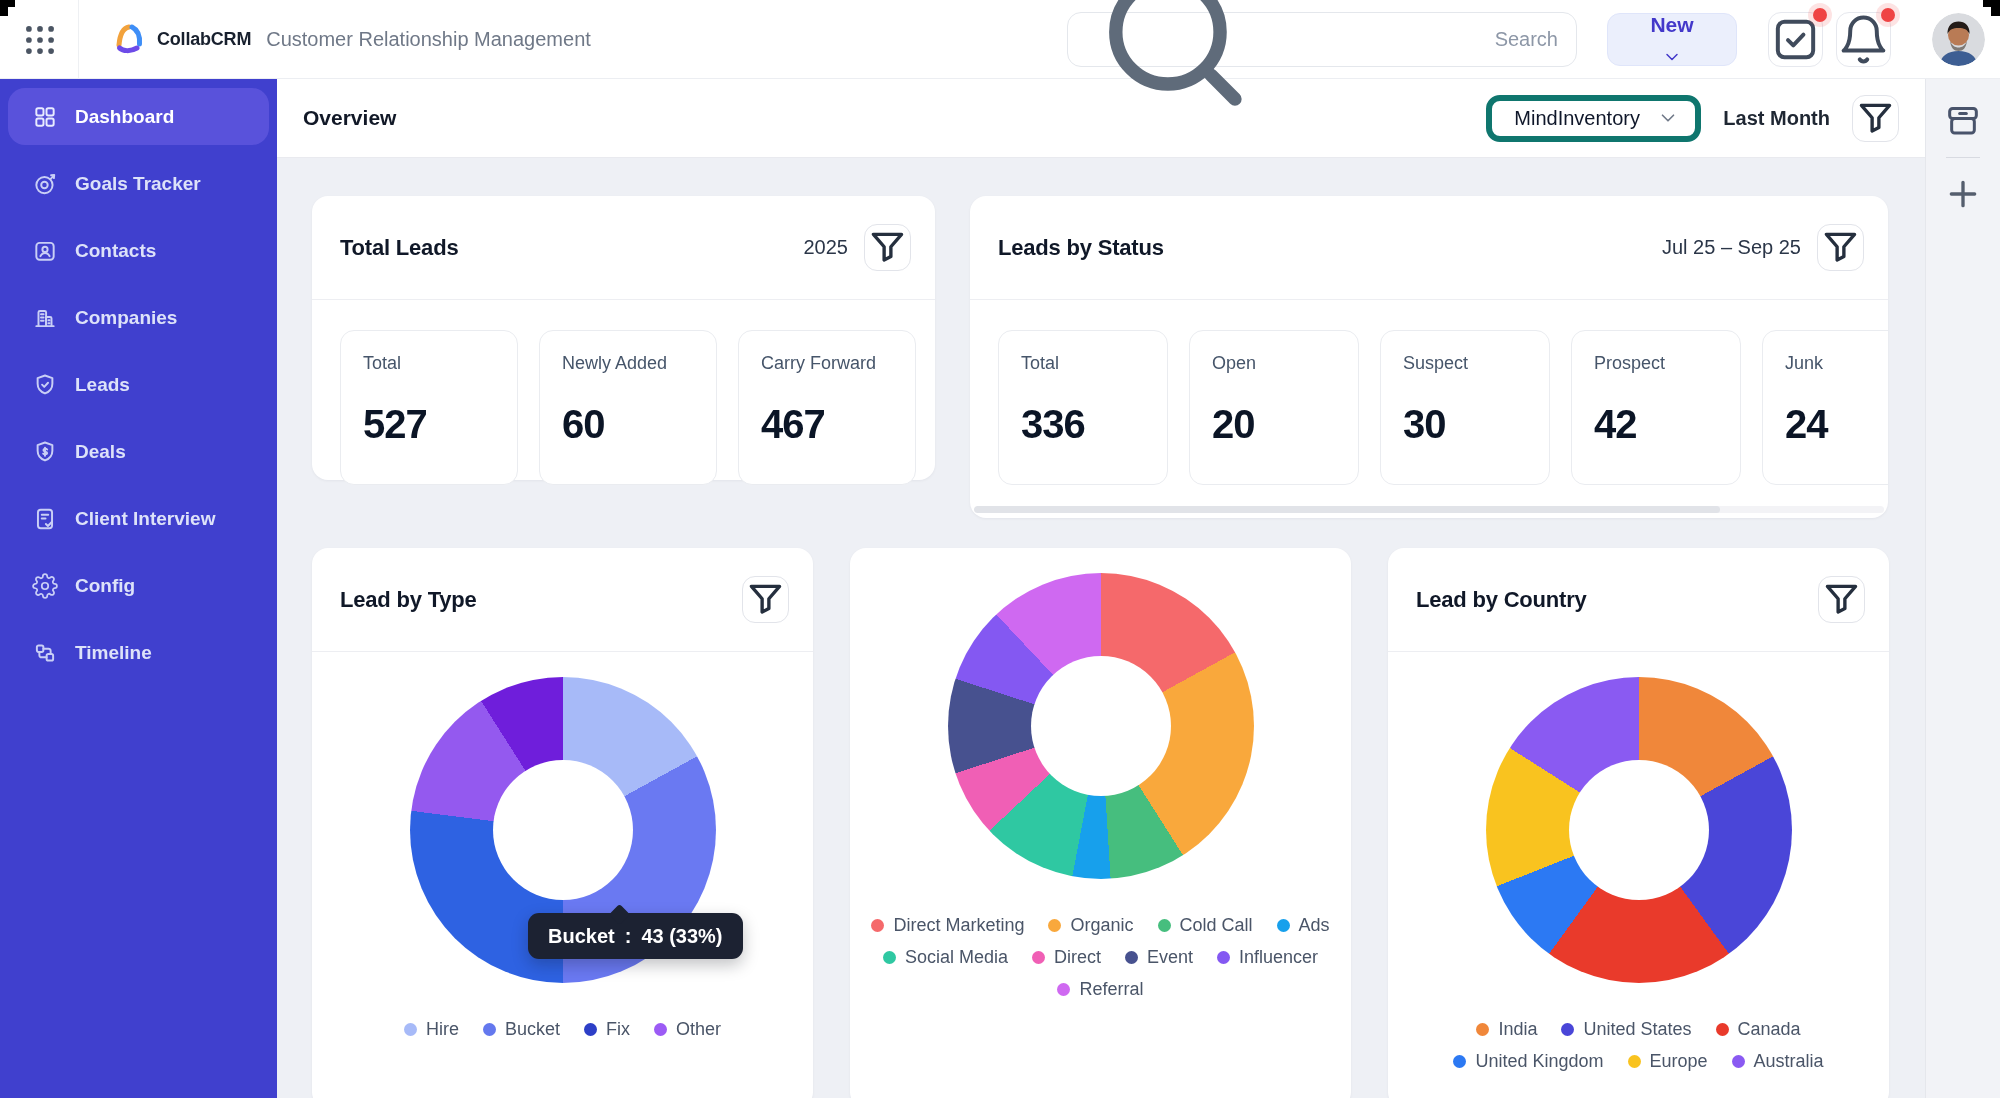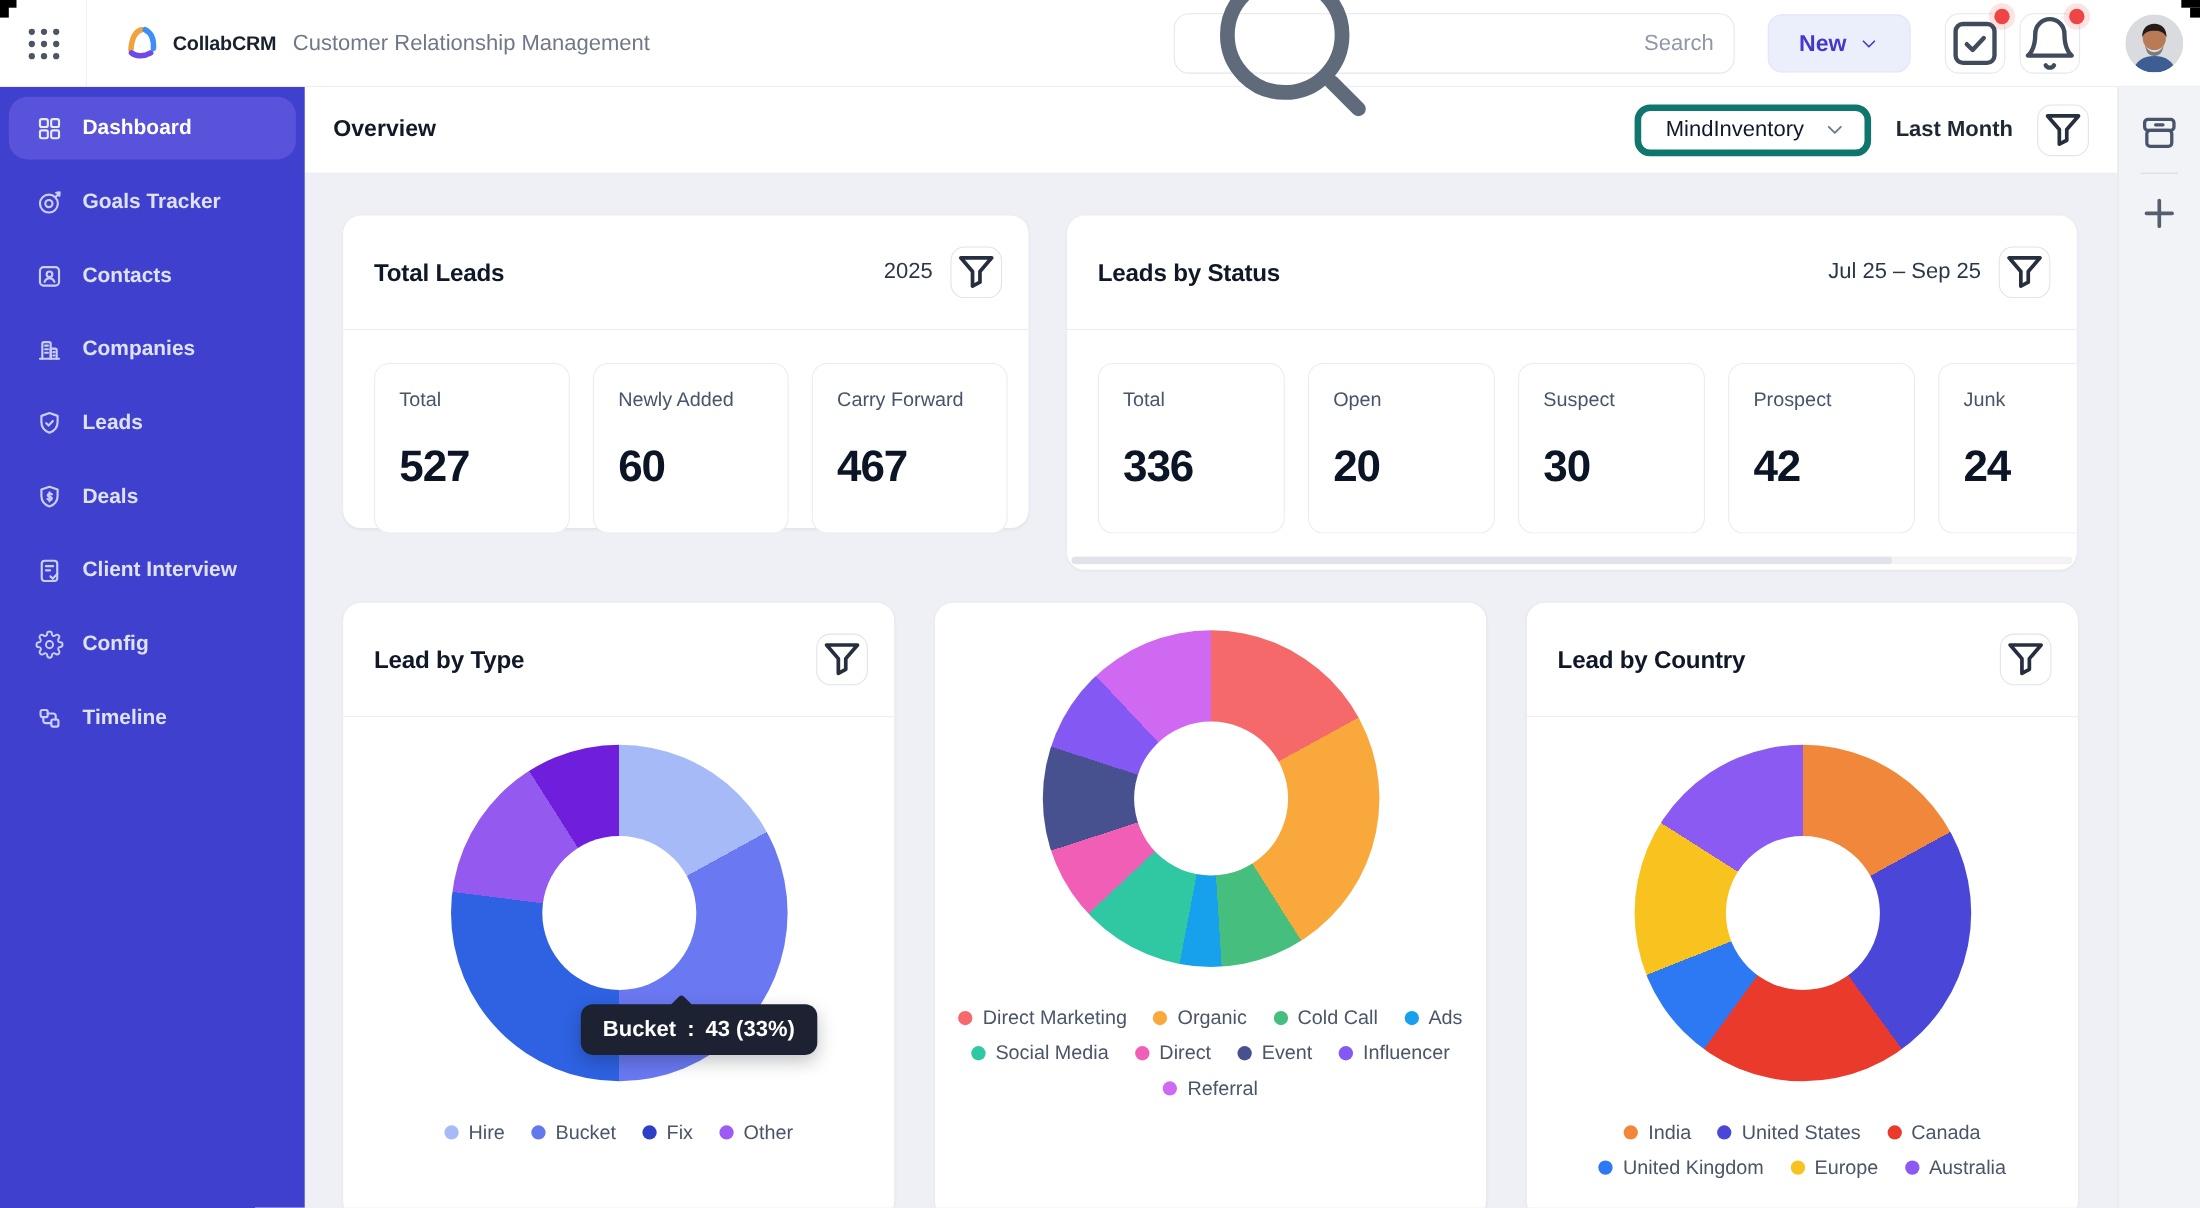--- a/index.html
+++ b/index.html
@@ -1,18 +1,18 @@
 <!DOCTYPE html>
 <html style="--sidebar: #4040CE; --sidebar-active: #5952DB; --accent: #4338CA; --notif: #EF4444; --page-bg: #EEF0F5;"><head>
 <meta charset="utf-8">
 <style>
   * { margin:0; padding:0; box-sizing:border-box; }
   html,body { width:2000px; height:1098px; overflow:hidden; }
   body { font-family:"Liberation Sans", sans-serif; background:#EEF0F5; position:relative; color:#101828; }
-  button { font-family:inherit; background:none; border:none; cursor:pointer; }
+  button { font-family:inherit; background:none; border:none; cursor:pointer;flex-direction:column; }
 
   
   .art { position:absolute; background:#000; z-index:99; }
   .art.tl-a { left:0; top:0; width:15px; height:7px; }
   .art.tl-b { left:0; top:0; width:8px;  height:16px; }
   .art.tr-a { right:0; top:0; width:17px; height:7px; }
   .art.tr-b { right:0; top:7px; width:9px; height:9px; }
 
   
   .topbar { position:absolute; left:0; top:0; width:2000px; height:79px; background:#fff; border-bottom:1px solid #ECEEF2; z-index:5; }

